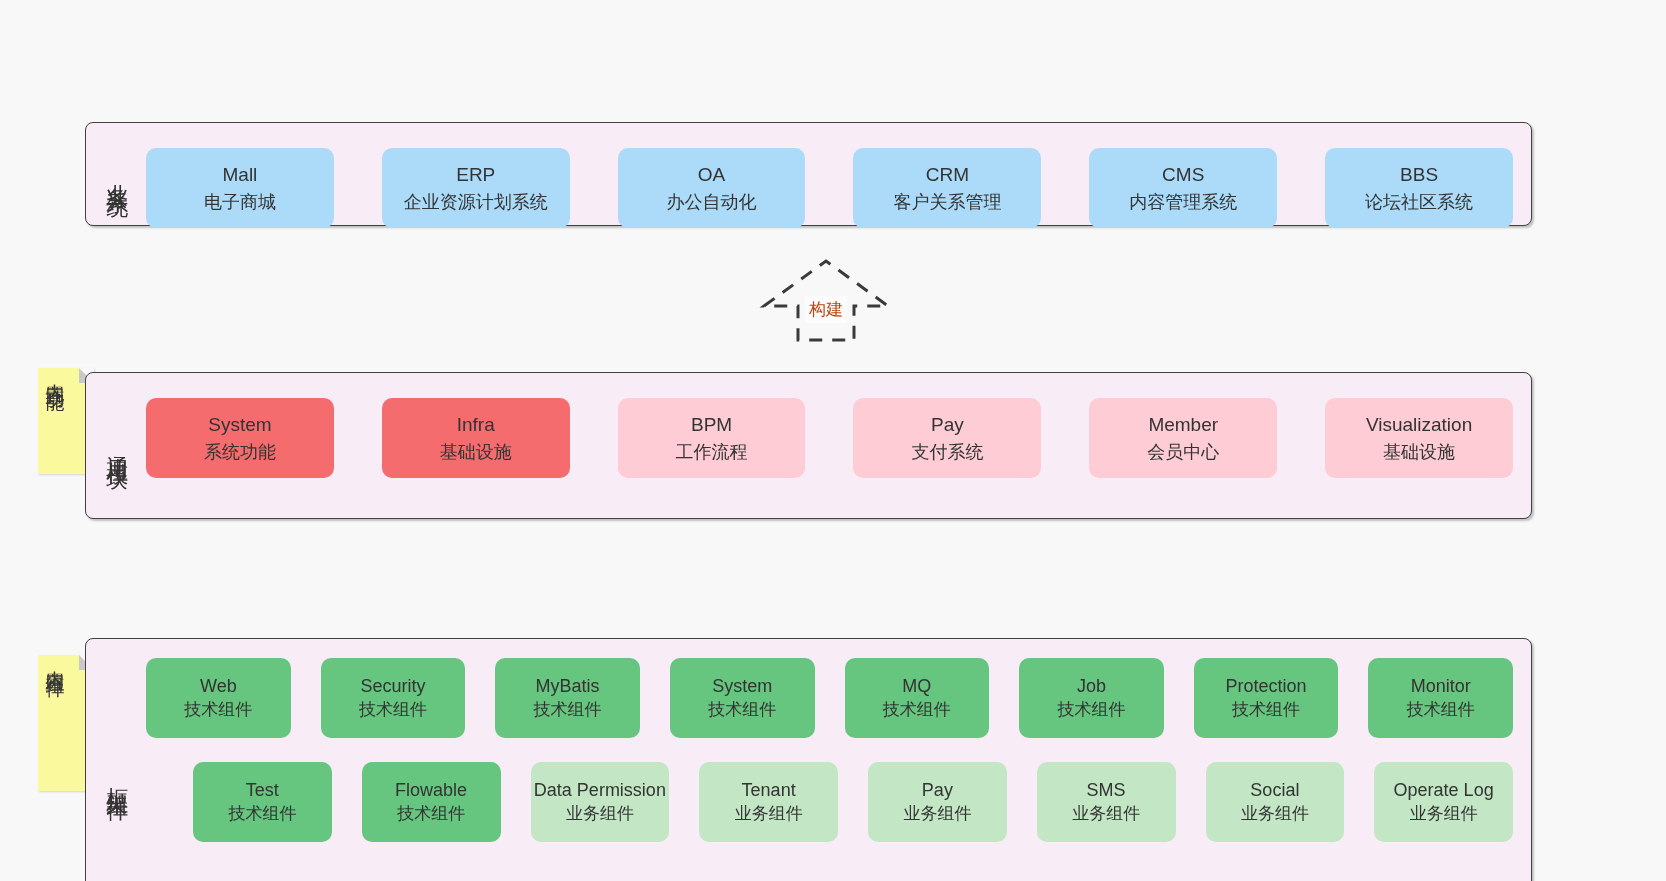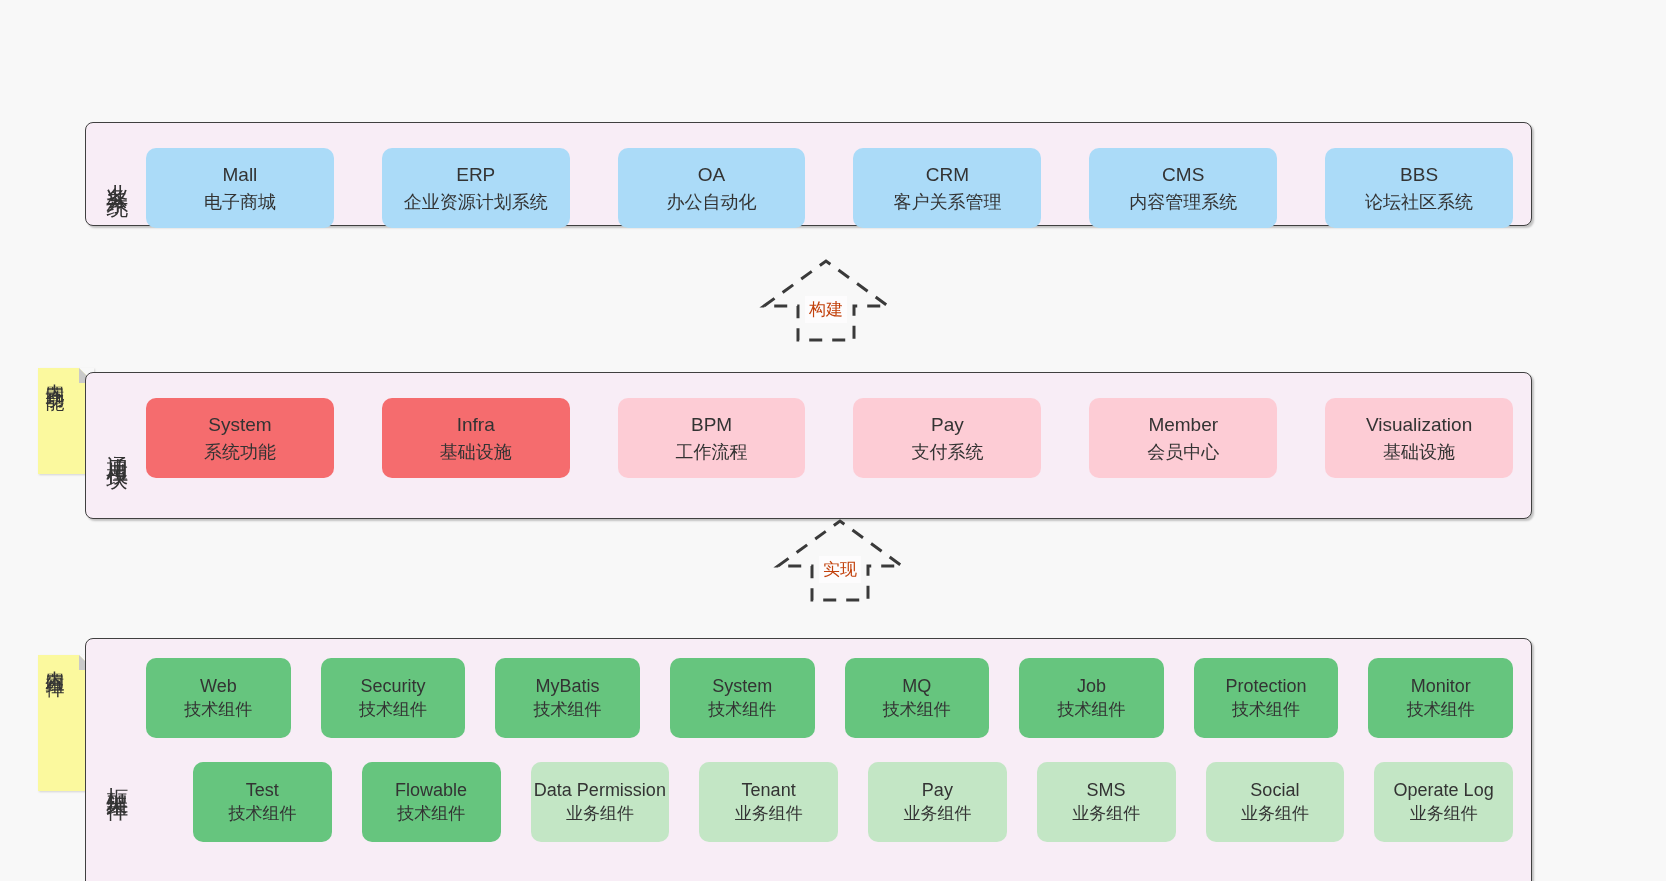--- a/index.html
+++ b/index.html
@@ -156,26 +156,20 @@
         <div class="bn">Member</div>
         <div class="bd">会员中心</div>
       </div>
       <div class="box pink">
         <div class="bn">Visualization</div>
         <div class="bd">基础设施</div>
       </div>
     </div>
   </div>
 
-  <div class="arrow arrow-a2">
-    <svg viewBox="0 0 136 88">
-      <path d="M6,50 L68,5 L130,50 L96,50 L96,84 L40,84 L40,50 Z" fill="none" stroke="#3a3a3a" stroke-width="3" stroke-dasharray="13 10"></path>
-    </svg>
-    <span class="arrow-label">实现</span>
-  </div>
 
   <div class="note note-components">
     <span class="note-text">内置组件</span>
     <span class="fold-cut"></span>
     <span class="fold-flap"></span>
   </div>
 
   <div class="container c-components">
     <div class="side-label">框架组件</div>
 

